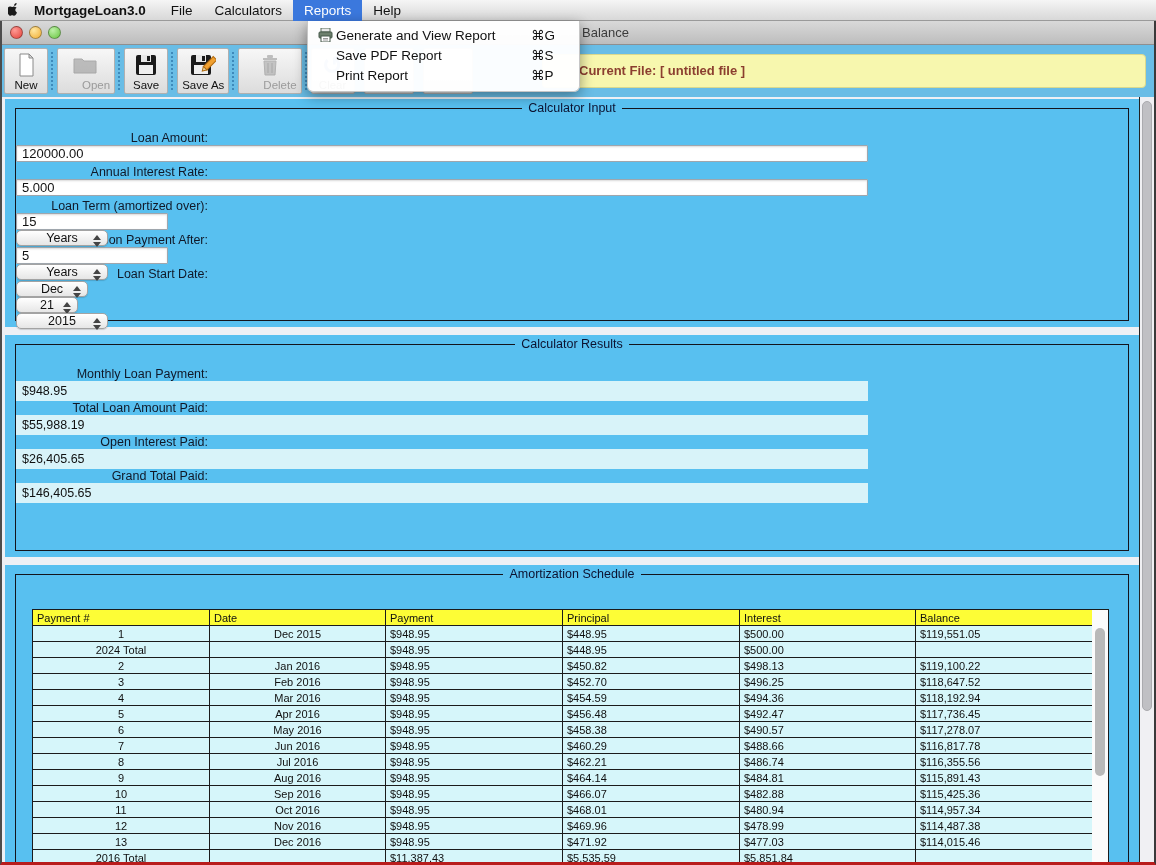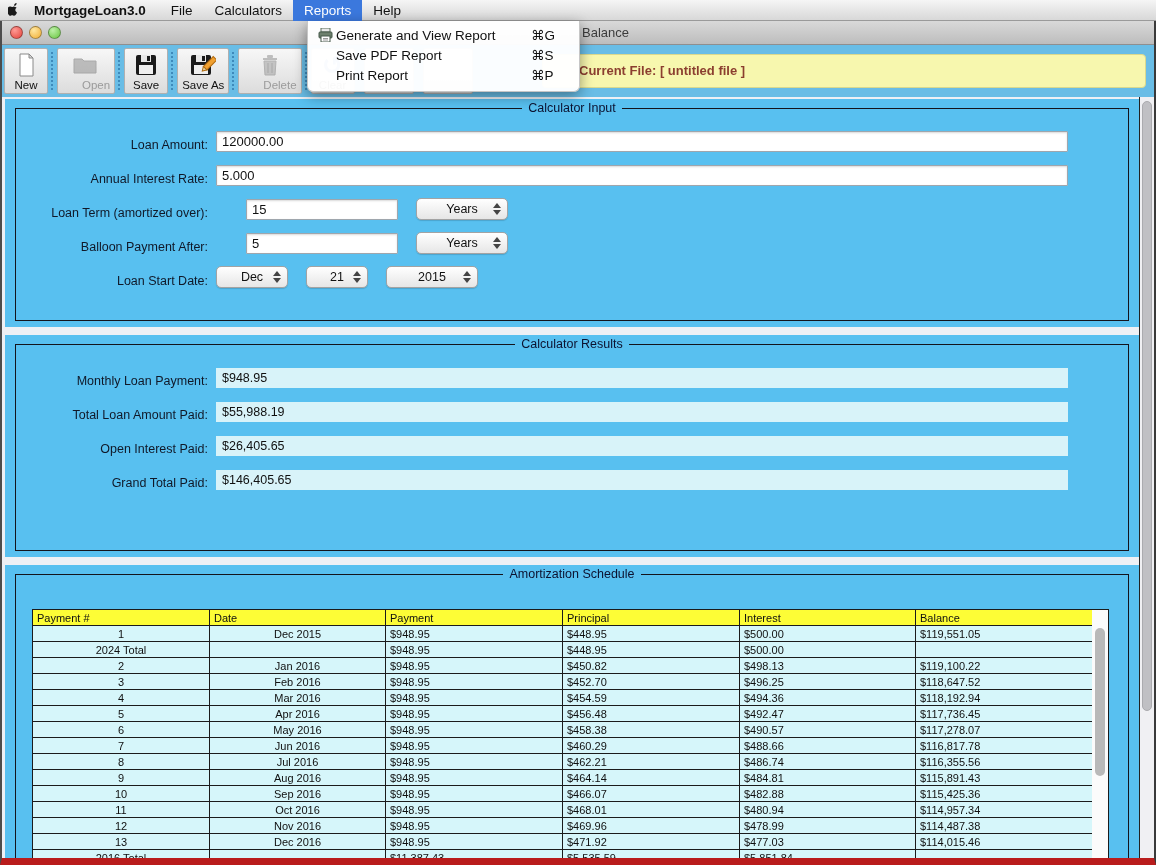--- a/index.html
+++ b/index.html
@@ -20,21 +20,21 @@
   .dropdown { position:absolute; top:21px; left:307px; width:273px; z-index:50;
     background:rgba(255,255,255,0.97); border:1px solid #c6c6c6; border-top:none;
     border-radius:0 0 6px 6px; box-shadow:0 4px 14px rgba(0,0,0,0.4); padding:4px 0 6px 0; }
   .dd-item { display:flex; align-items:center; height:20px; padding:0 12px 0 6px; font-size:13.5px; color:#111; }
   .dd-icon { width:22px; display:flex; align-items:center; justify-content:center; }
   .dd-label { flex:1; }
   .dd-short { width:36px; text-align:left; }
 
   
   .window { position:absolute; top:21px; left:0; right:0; bottom:0;
-    border-left:2px solid #4c4c4c; border-right:2px solid #3a3a3a; border-bottom:7px solid #b91c1c; }
+    border-left:2px solid #4c4c4c; border-right:2px solid #3a3a3a; border-bottom:3px solid #b91c1c; }
   .titlebar { position:absolute; top:0; left:0; right:0; height:24px;
     background:linear-gradient(#d9d9d9,#bdbdbd); border-bottom:1px solid #8f8f8f; }
   .lights { position:absolute; left:8px; top:5px; display:flex; gap:6px; }
   .light { width:13px; height:13px; border-radius:50%; border:1px solid rgba(0,0,0,0.35); }
   .light.red { background:radial-gradient(circle at 35% 30%, #ff9a94, #e4433b); }
   .light.yellow { background:radial-gradient(circle at 35% 30%, #ffe7a0, #f0ad33); }
   .light.green { background:radial-gradient(circle at 35% 30%, #bdf0a8, #68c63f); }
   .win-title { position:absolute; left:580px; top:4px; font-size:13px; color:#3c3c3c; }
 
   
@@ -61,28 +61,28 @@
   .content { position:absolute; top:76px; left:0; right:0; bottom:0; background:#edf0f5; overflow:hidden; }
   .panel { position:absolute; left:3px; width:1134px; background:#58c0f0; }
   .panel1 { top:2px;   height:228px; }
   .panel2 { top:238px; height:222px; }
   .panel3 { top:468px; height:328px; }
   fieldset { position:absolute; left:10px; right:10px; top:2px; bottom:6px;
     border:1px solid #14141c; background:transparent; }
   .panel3 fieldset { bottom:-12px; }
   legend { margin:0 auto; padding:0 6px; font-size:12.5px; font-weight:500; color:#0c1230; }
 
-  .form-row { display:flex; align-items:flex-end; height:21px; margin-top:13px; }
+  .form-row { display:flex; align-items:flex-start; height:21px; margin-top:13px;flex-direction:column; }
   .form-row.first { margin-top:16px; }
   .flabel { width:192px; text-align:right; margin-right:8px; font-size:12.5px; color:#101828; }
   .tinput { height:21px; border:1px solid #9fa6ad; background:#fff; font-size:13px;
     font-family:"Liberation Sans",sans-serif; color:#111; padding:0 5px; border-radius:1px;
     box-shadow:inset 0 1px 2px rgba(0,0,0,0.15); }
   .tinput.wide { width:852px; }
-  .tinput.small { width:152px;margin-left:30px; }
+  .tinput.small { width:152px; }
   .popup { position:relative; height:22px; background:linear-gradient(#ffffff,#e6e6e6);
     border:1px solid #a3a3a3; border-radius:5px; display:flex; align-items:center; justify-content:center;
     font-size:12.5px; color:#111; box-shadow:0 1px 1px rgba(0,0,0,0.15); }
   .popup .updown { position:absolute; right:6px; top:4px; display:flex; flex-direction:column; gap:2px; }
   .tri-up { width:0; height:0; border-left:4px solid transparent; border-right:4px solid transparent; border-bottom:5px solid #444; }
   .tri-dn { width:0; height:0; border-left:4px solid transparent; border-right:4px solid transparent; border-top:5px solid #444; }
   .gap18 { width:18px; }
   .rvalue { width:852px; height:20px; background:#d8f3f9; font-size:12.5px; color:#101010;
     line-height:20px; padding-left:6px; }
 

